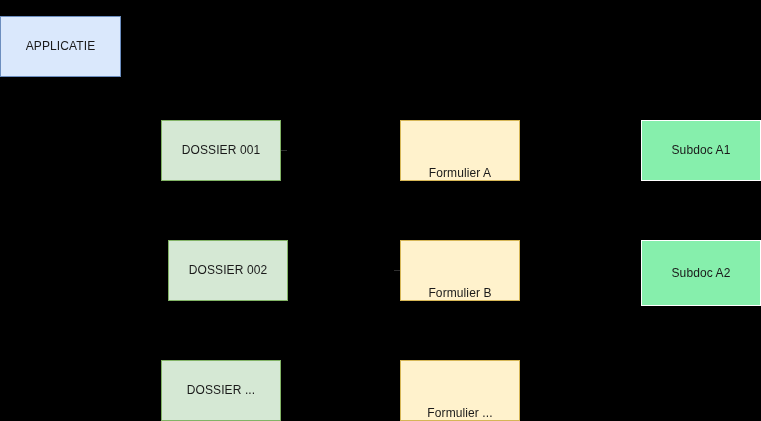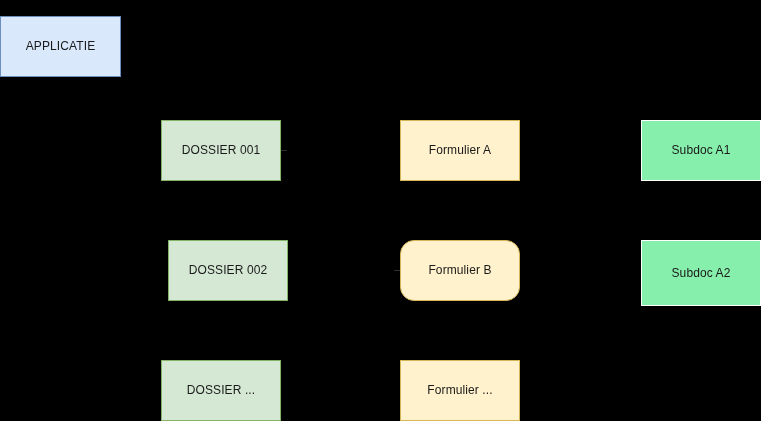--- a/index.html
+++ b/index.html
@@ -36,20 +36,21 @@
     background: #dae8fc;
     border: 1px solid #6c8ebf;
   }
   .node-dossier {
     background: #d5e8d4;
     border: 1px solid #82b366;
   }
   .node-formulier {
     background: #fff2cc;
     border: 1px solid #d6b656;
+    align-items: flex-end;
   }
   .node-subdoc {
     background: #86efac;
     border: 1px solid #ffffff;
   }
   .edge {
     position: absolute;
     background: #2b2b2b;
   }
   .edge-h {
@@ -74,21 +75,21 @@
   <div class="node node-dossier" id="node-dossier-1" style="left: 168px; top: 240px; width: 120px; height: 61px;">
     <span>DOSSIER 002</span>
   </div>
   <div class="node node-dossier" id="node-dossier-2" style="left: 161px; top: 360px; width: 120px; height: 61px;">
     <span>DOSSIER ...</span>
   </div>
 
   <div class="node node-formulier" id="node-formulier-0" style="left: 400px; top: 120px; width: 120px; height: 61px;">
     <span>Formulier A</span>
   </div>
-  <div class="node node-formulier" id="node-formulier-1" style="left: 400px; top: 240px; width: 120px; height: 61px; border-radius: 14px;">
+  <div class="node node-formulier" id="node-formulier-1" style="left: 400px; top: 240px; width: 120px; height: 61px;">
     <span>Formulier B</span>
   </div>
   <div class="node node-formulier" id="node-formulier-2" style="left: 400px; top: 360px; width: 120px; height: 61px;">
     <span>Formulier ...</span>
   </div>
 
   <div class="node node-subdoc" id="node-subdoc-0" style="left: 641px; top: 120px; width: 120px; height: 61px;">
     <span>Subdoc A1</span>
   </div>
   <div class="node node-subdoc" id="node-subdoc-1" style="left: 641px; top: 240px; width: 120px; height: 66px;">

